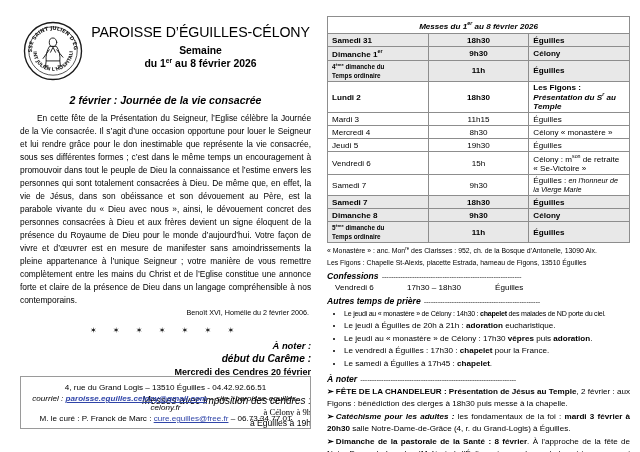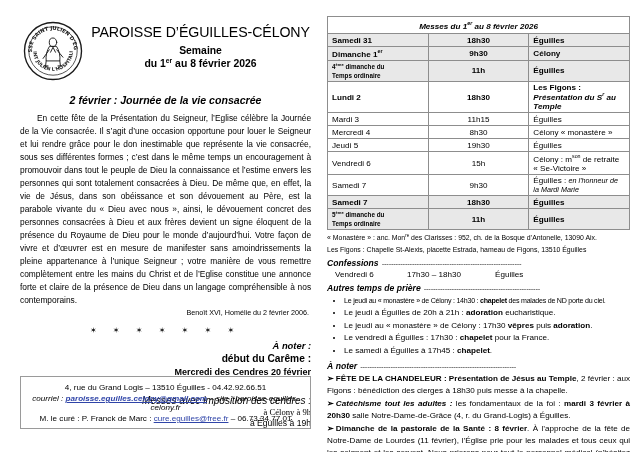--- a/index.html
+++ b/index.html
@@ -108,20 +108,21 @@
     text-align: right;
     margin-top: 5px;
   }
   .notice .n1 {
     font-size: 9.4px;
     font-style: italic;
     font-weight: bold;
   }
   .notice .n2 {
     font-size: 10.2px;
+    font-style: italic;
     font-weight: bold;
     margin-top: 2px;
   }
   .notice .n3 {
     font-size: 9px;
     font-weight: bold;
     margin-top: 3px;
   }
   .notice .n4 {
     font-size: 10px;
@@ -374,29 +375,34 @@
 
         <tr>
           <td class="c-day">Vendredi 6</td>
           <td class="c-time">15h</td>
           <td class="c-place">Célony : m<sup>son</sup> de retraite « Se-Victoire »</td>
         </tr>
 
         <tr>
           <td class="c-day">Samedi 7</td>
           <td class="c-time">9h30</td>
-          <td class="c-place"><span>Éguilles : </span><span class="small-ital">en l’honneur de la Mardi Marie</span></td>
+          <td class="c-place"><span>Éguilles : </span><span class="small-ital">en l’honneur de la Vierge Marie</span></td>
         </tr>
 
         <tr class="shaded bold">
           <td class="c-day">Samedi 7</td>
           <td class="c-time">18h30</td>
           <td class="c-place">Éguilles</td>
         </tr>
 
+        <tr class="shaded bold">
+          <td class="c-day">Dimanche 8</td>
+          <td class="c-time">9h30</td>
+          <td class="c-place">Célony</td>
+        </tr>
 
         <tr class="shaded bold">
           <td class="c-day"><span class="sub-day">5<sup>ème</sup> dimanche du<br>Temps ordinaire</span></td>
           <td class="c-time">11h</td>
           <td class="c-place">Éguilles</td>
         </tr>
       </tbody>
     </table>
 
     <div class="note-line">« Monastère » : anc. Mon<sup>re</sup> des Clarisses : 952, ch. de la Bosque d’Antonelle, 13090 Aix.</div>
@@ -423,18 +429,18 @@
       <li>Le vendredi à Éguilles : 17h30 : <span class="b">chapelet</span> pour la France.</li>
       <li>Le samedi à Éguilles à 17h45 : <span class="b">chapelet</span>.</li>
     </ul>
 
     <div class="sec-head">
       <span>À noter</span>
       <span class="dashes">-------------------------------------------------------------------</span>
     </div>
     <div class="anote-items">
       <div class="anote-item"><span class="arrow">➢</span><span class="b">FÊTE DE LA CHANDELEUR : Présentation de Jésus au Temple</span>, 2 février : aux Figons : bénédiction des cierges à 18h30 puis messe à la chapelle.</div>
-      <div class="anote-item"><span class="arrow">➢</span><span class="b ital">Catéchisme tout les adultes :</span> les fondamentaux de la foi : <span class="b">mardi 3 février à 20h30</span> salle Notre-Dame-de-Grâce (4, r. du Grand-Logis) à Éguilles.</div>
+      <div class="anote-item"><span class="arrow">➢</span><span class="b ital">Catéchisme pour les adultes :</span> les fondamentaux de la foi : <span class="b">mardi 3 février à 20h30</span> salle Notre-Dame-de-Grâce (4, r. du Grand-Logis) à Éguilles.</div>
       <div class="anote-item"><span class="arrow">➢</span><span class="b">Dimanche de la pastorale de la Santé : 8 février</span>. À l’approche de la fête de Notre-Dame de Lourdes (11 février), l’Église prie pour les malades et tous ceux qui les soignent et les servent. Nous prierons pour tout le personnel médical (n’hésitez pas à en parler à ceux de votre connaissance !). Les bénévoles de notre paroisse renouvelleront leur engagement de service.</div>
     </div>
 
   </div>
 </div>
 
 </body></html>

